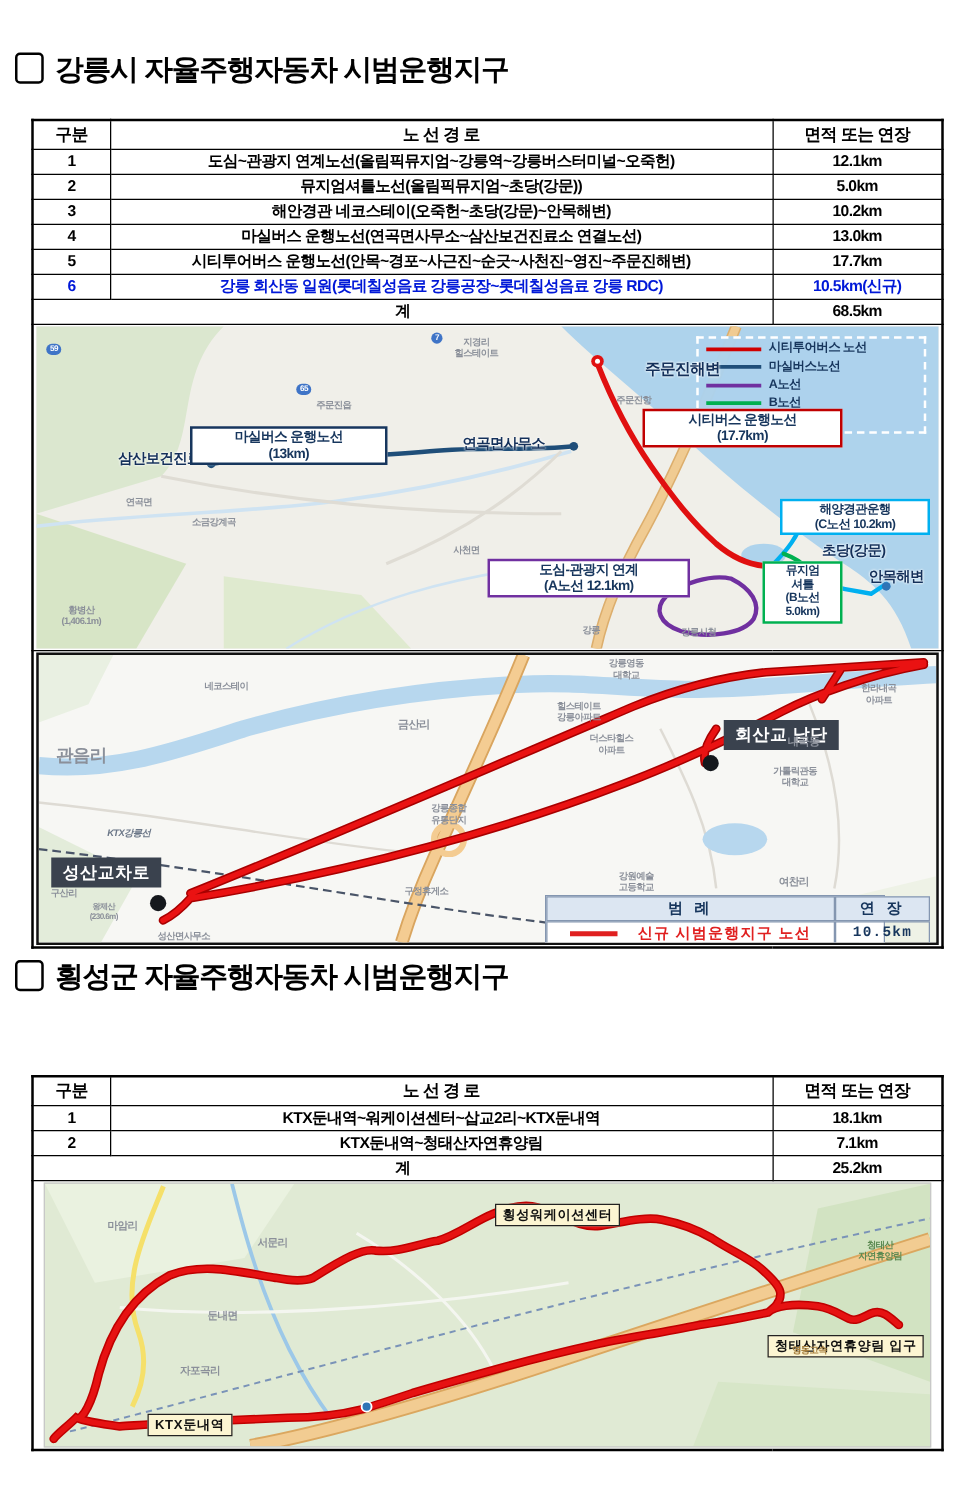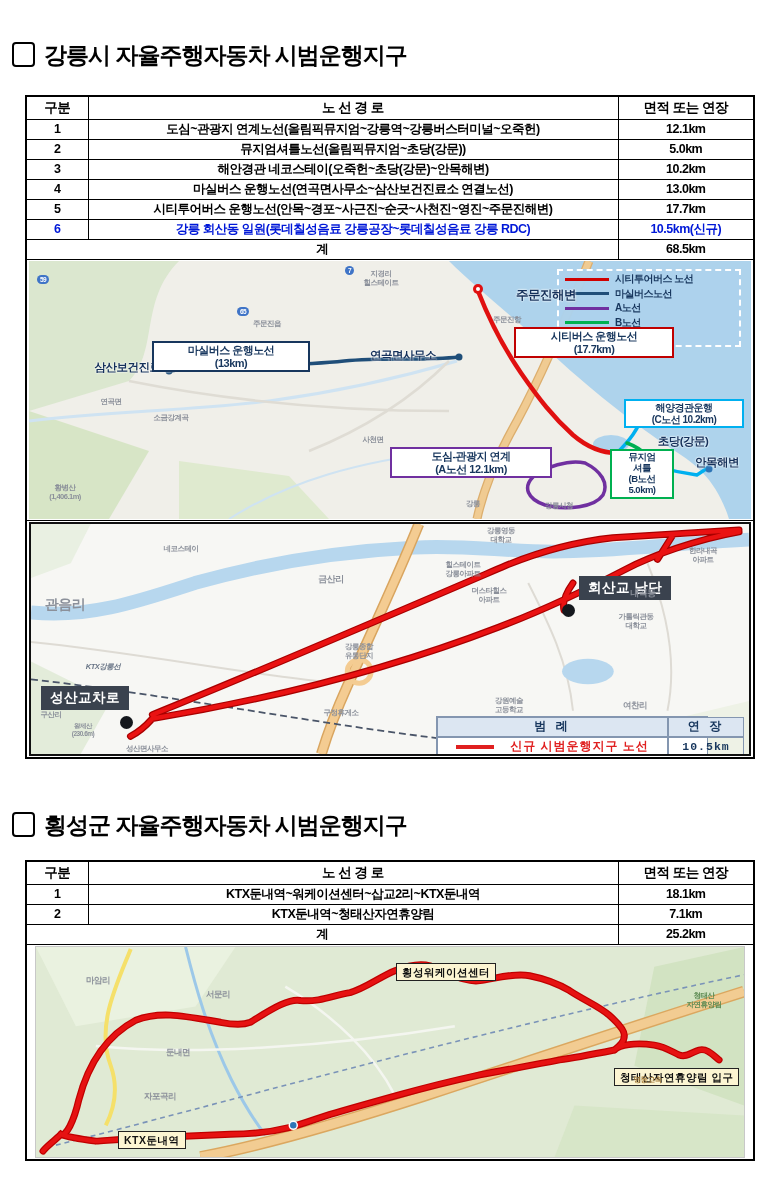--- a/index.html
+++ b/index.html
@@ -261,21 +261,21 @@
             <div class="mtiny" style="left:76px;top:220px;margin-left:40px;">성산면사무소</div>
             <div class="mtiny" style="left:478px;top:172px;">강원예술
 고등학교</div>
             <div class="mtiny ital" style="left:72px;top:138px;">KTX강릉선</div>
           </div>
         </td>
       </tr>
     </tbody>
   </table>
 
-  <div class="sec-title" style="top:810px;">
+  <div class="sec-title" style="top:766px;">
     <span class="chk"></span>
     <span>횡성군 자율주행자동차 시범운행지구</span>
   </div>
 
   <table class="data" style="top:860px;">
     <colgroup>
         <col style="width:62px">
         <col>
         <col style="width:136px">
       </colgroup>

